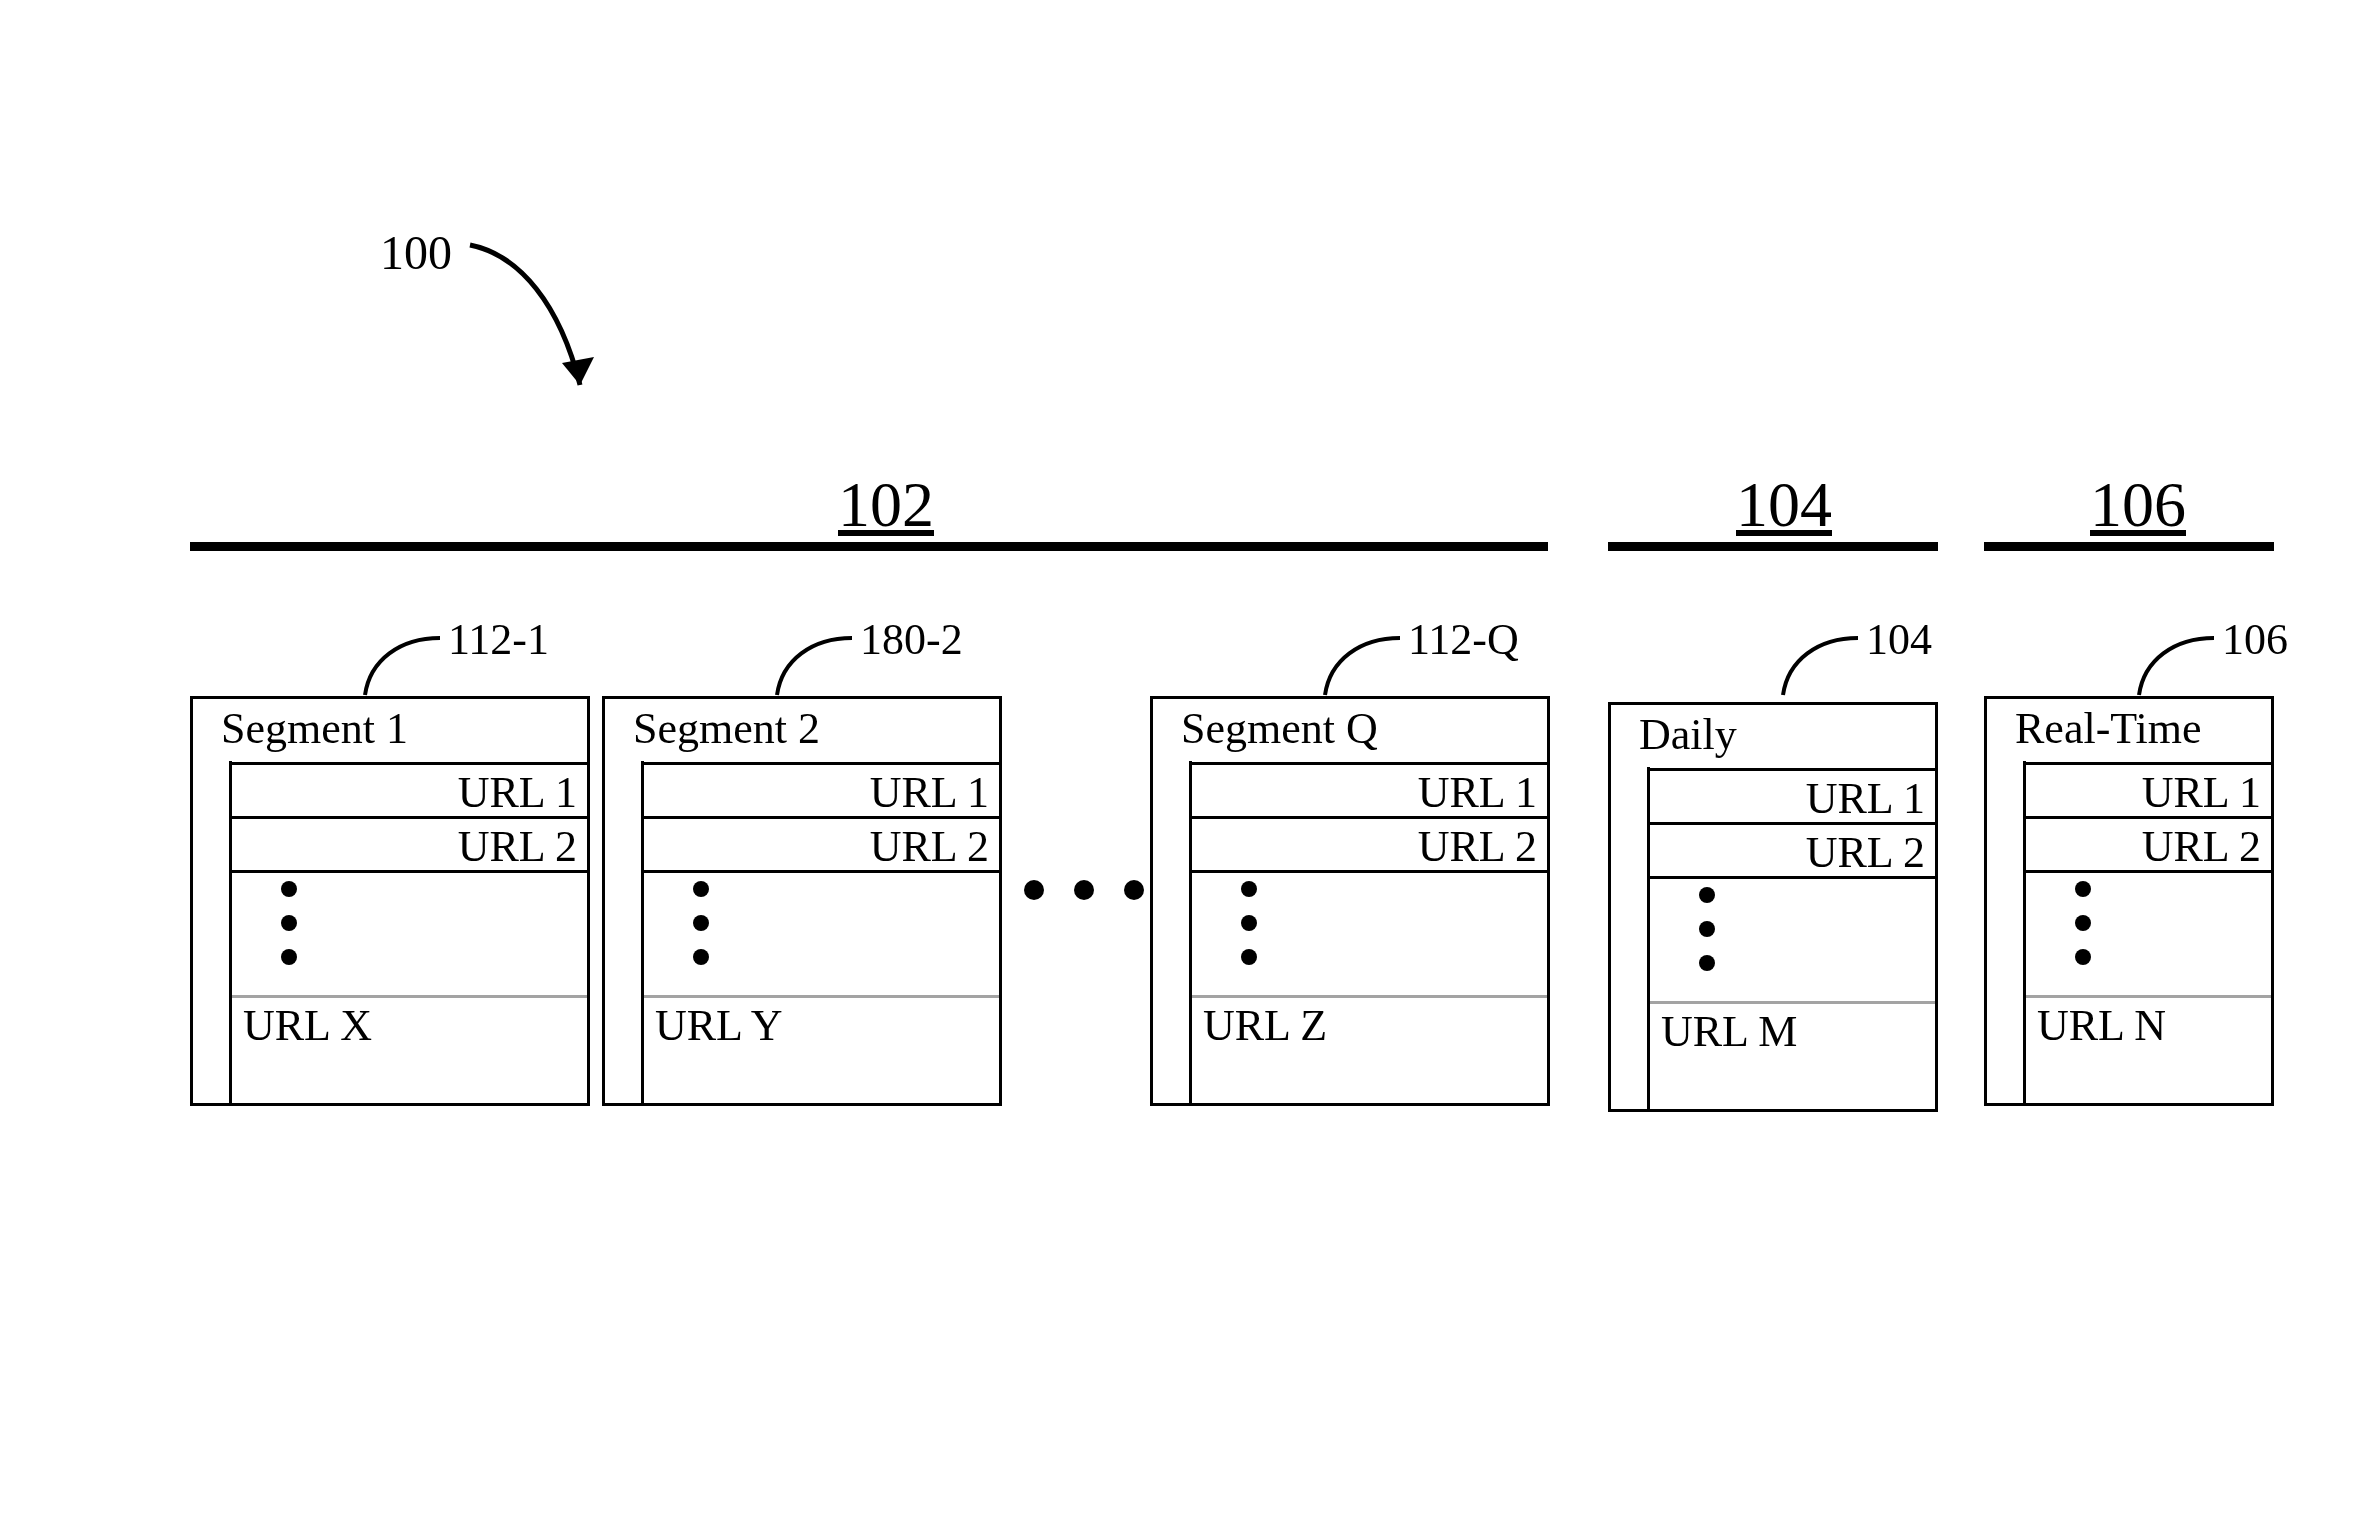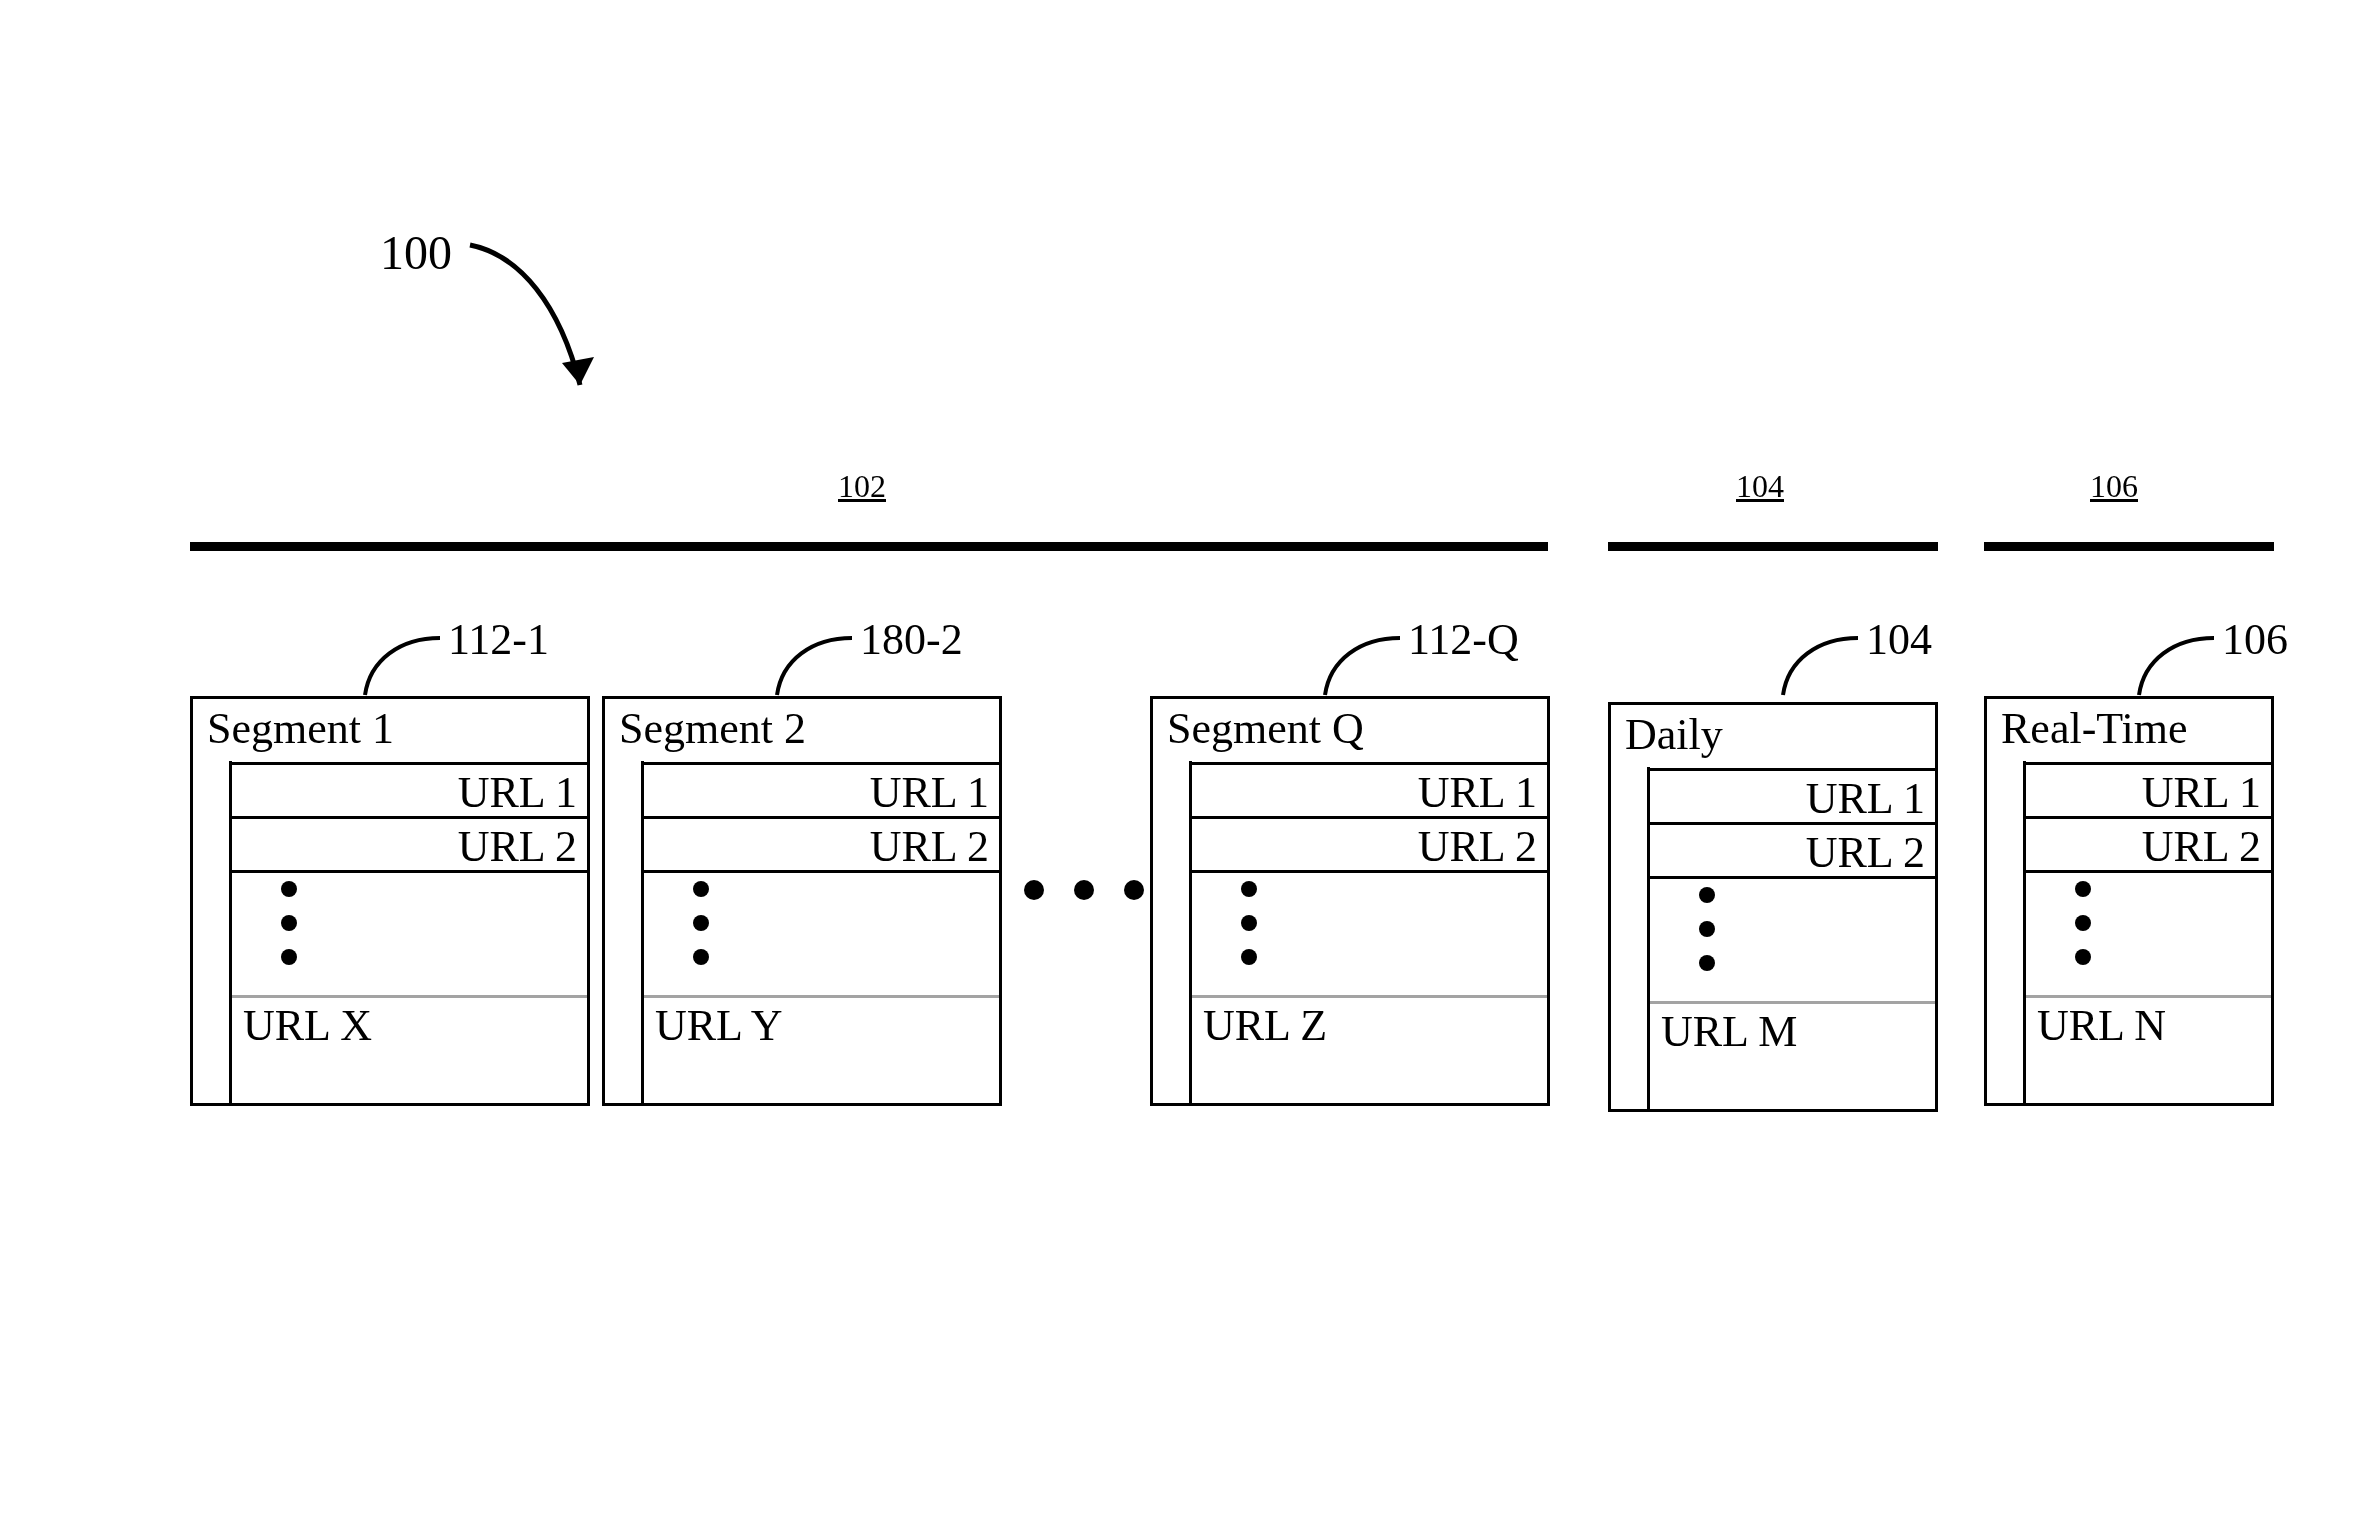--- a/index.html
+++ b/index.html
@@ -20,21 +20,21 @@
   .arrow-label {
     position: absolute;
     font-size: 48px;
   }
   .arrow-svg {
     position: absolute;
   }
   
   .section-header {
     position: absolute;
-    font-size: 32px;
+    font-size: 64px;
     text-decoration: underline;
     text-align: center;
   }
   
   .bar {
     position: absolute;
     height: 9px;
     background: #000;
   }
   
@@ -47,21 +47,21 @@
   }
   
   .segment-box {
     position: absolute;
     border: 3px solid #000;
     background: #fff;
     box-sizing: border-box;
   }
   .segment-title {
     font-size: 44px;
-    padding: 4px 10px 6px 14px;
+    padding: 4px 10px 6px 28px;
     line-height: 1.2;
   }
   .url-row {
     border: 3px solid #000;
     border-left: none;
     border-right: none;
     border-bottom: none;
     margin-left: 36px;
     padding: 2px 10px 4px 14px;
     font-size: 44px;

